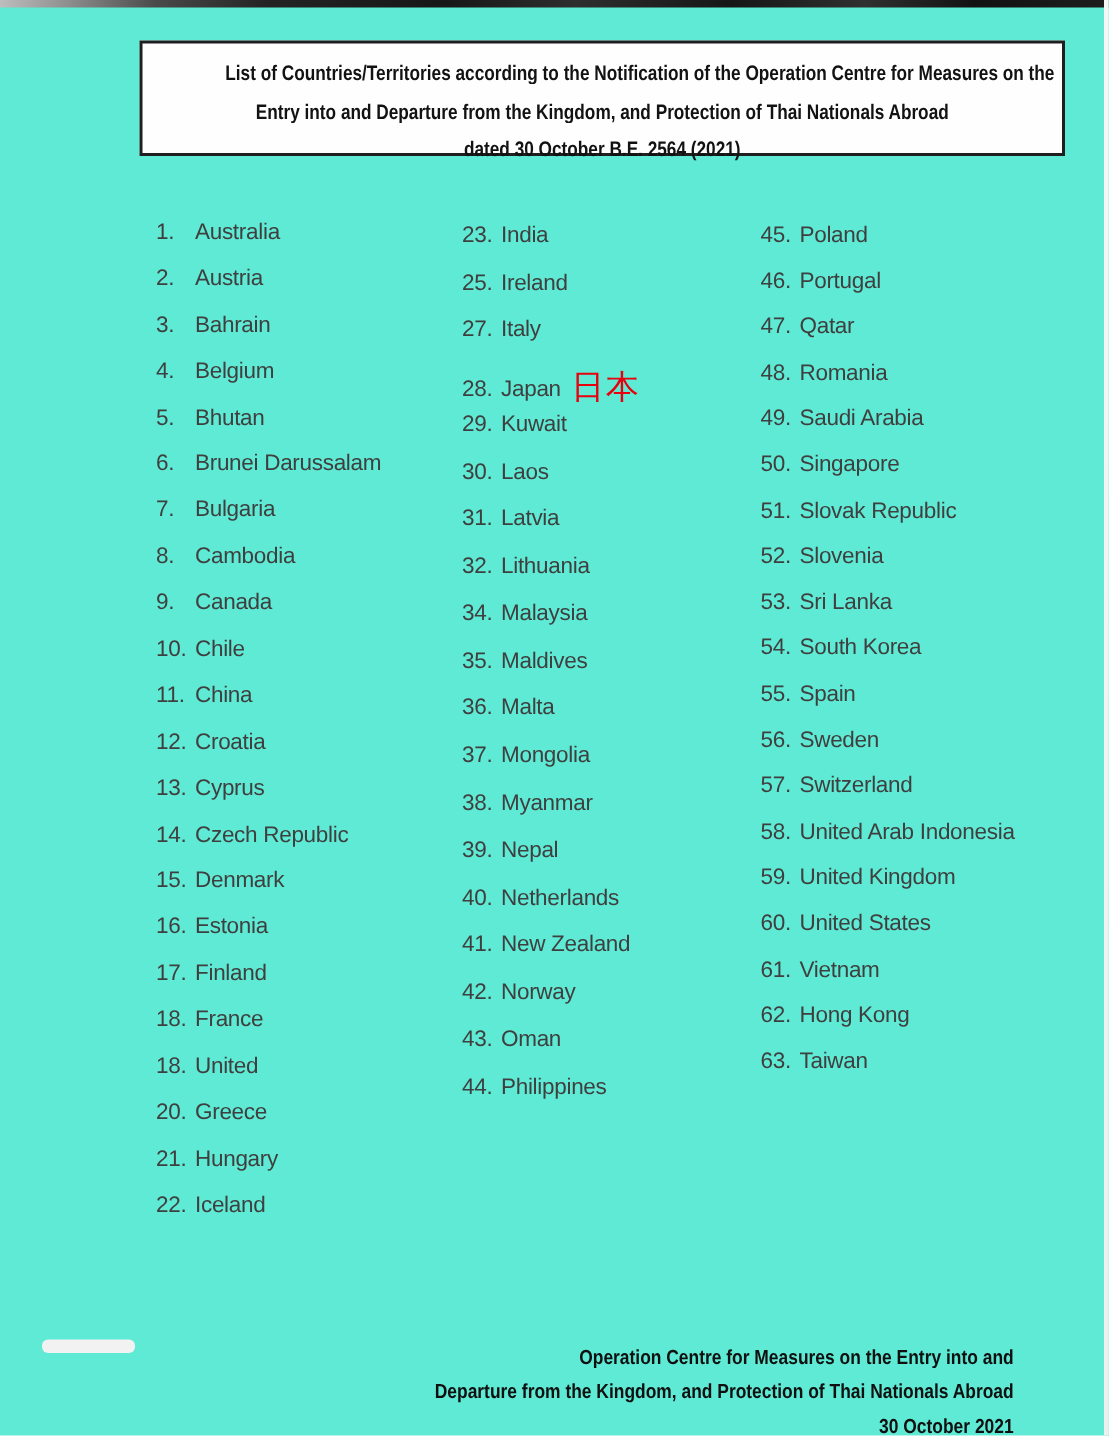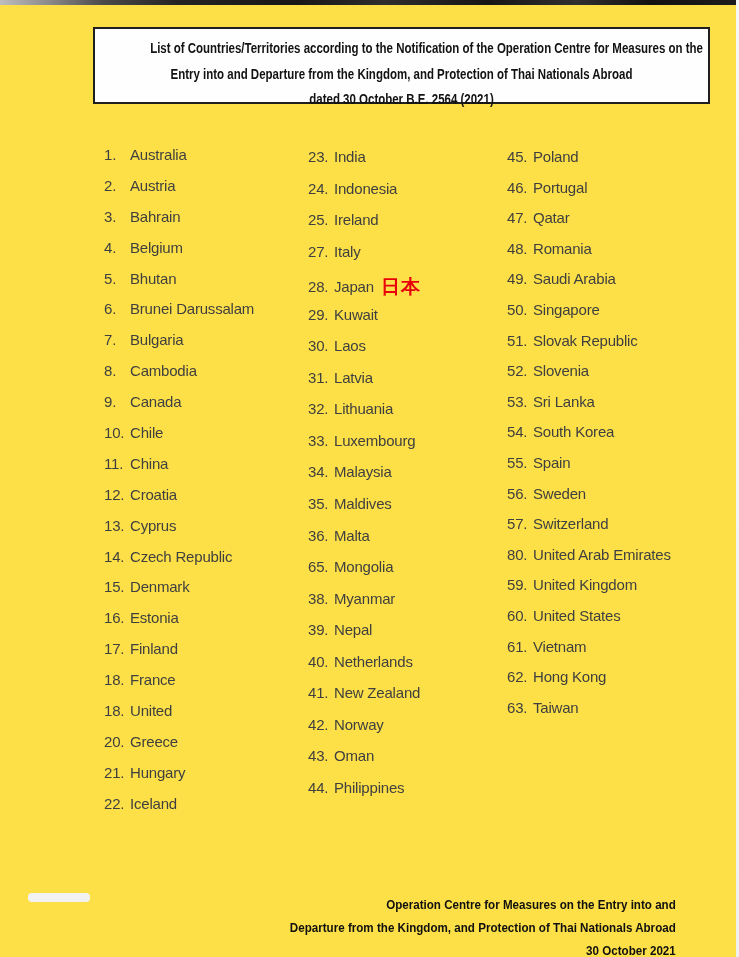--- a/index.html
+++ b/index.html
@@ -1,20 +1,20 @@
 <!DOCTYPE html>
 <html><head>
 <meta charset="utf-8">
 <style>
   html, body { margin: 0; padding: 0; background: #ffffff; }
   .page {
     position: relative;
     width: 739px;
     height: 957px;
-    background: #fde047;
+    background: #5eead4;
     font-family: "Liberation Sans", sans-serif;
     overflow: hidden;
   }
   
   .scan-bar-top {
     position: absolute;
     left: 0; top: 0;
     width: 739px; height: 5px;
     background: linear-gradient(90deg,
       #bdbdbd 0%, #8f8f8f 6%, #4a4a4a 14%, #242424 24%,
@@ -66,22 +66,22 @@
   .col-2 { left: 507px; top: 148px; }
   .col-0 .row { height: 30.9px; }
   .col-1 .row { height: 31.55px; }
   .col-2 .row { height: 30.6px; }
   .row { white-space: nowrap; }
   .num {
     display: inline-block;
     width: 26px;
   }
   .annotation {
-    font-size: 19px;
-    font-weight: bold;
+    font-size: 22px;
+    font-weight: normal;
     margin-left: 7px;
     vertical-align: -1px;
     letter-spacing: 1px;
     margin-top: 14px;
   }
   
   .footer {
     position: absolute;
     right: 63px; top: 849px;
     text-align: right;
@@ -132,33 +132,31 @@
         <div class="row"><span class="num">16.</span><span class="name">Estonia</span></div>
         <div class="row"><span class="num">17.</span><span class="name">Finland</span></div>
         <div class="row"><span class="num">18.</span><span class="name">France</span></div>
         <div class="row"><span class="num">18.</span><span class="name">United</span></div>
         <div class="row"><span class="num">20.</span><span class="name">Greece</span></div>
         <div class="row"><span class="num">21.</span><span class="name">Hungary</span></div>
         <div class="row"><span class="num">22.</span><span class="name">Iceland</span></div>
       </div>
     <div class="col col-1">
         <div class="row"><span class="num">23.</span><span class="name">India</span></div>
-        <div class="row"><span class="num">24.</span><span class="name">Indonesia</span></div>
         <div class="row"><span class="num">25.</span><span class="name">Ireland</span></div>
         <div class="row"><span class="num">27.</span><span class="name">Italy</span></div>
         <div class="row"><span class="num">28.</span><span class="name">Japan</span><span class="annotation" style="color: rgb(232, 0, 13);">日本</span></div>
         <div class="row"><span class="num">29.</span><span class="name">Kuwait</span></div>
         <div class="row"><span class="num">30.</span><span class="name">Laos</span></div>
         <div class="row"><span class="num">31.</span><span class="name">Latvia</span></div>
         <div class="row"><span class="num">32.</span><span class="name">Lithuania</span></div>
-        <div class="row"><span class="num">33.</span><span class="name">Luxembourg</span></div>
         <div class="row"><span class="num">34.</span><span class="name">Malaysia</span></div>
         <div class="row"><span class="num">35.</span><span class="name">Maldives</span></div>
         <div class="row"><span class="num">36.</span><span class="name">Malta</span></div>
-        <div class="row"><span class="num">65.</span><span class="name">Mongolia</span></div>
+        <div class="row"><span class="num">37.</span><span class="name">Mongolia</span></div>
         <div class="row"><span class="num">38.</span><span class="name">Myanmar</span></div>
         <div class="row"><span class="num">39.</span><span class="name">Nepal</span></div>
         <div class="row"><span class="num">40.</span><span class="name">Netherlands</span></div>
         <div class="row"><span class="num">41.</span><span class="name">New Zealand</span></div>
         <div class="row"><span class="num">42.</span><span class="name">Norway</span></div>
         <div class="row"><span class="num">43.</span><span class="name">Oman</span></div>
         <div class="row"><span class="num">44.</span><span class="name">Philippines</span></div>
       </div>
     <div class="col col-2">
         <div class="row"><span class="num">45.</span><span class="name">Poland</span></div>
@@ -167,21 +165,21 @@
         <div class="row"><span class="num">48.</span><span class="name">Romania</span></div>
         <div class="row"><span class="num">49.</span><span class="name">Saudi Arabia</span></div>
         <div class="row"><span class="num">50.</span><span class="name">Singapore</span></div>
         <div class="row"><span class="num">51.</span><span class="name">Slovak Republic</span></div>
         <div class="row"><span class="num">52.</span><span class="name">Slovenia</span></div>
         <div class="row"><span class="num">53.</span><span class="name">Sri Lanka</span></div>
         <div class="row"><span class="num">54.</span><span class="name">South Korea</span></div>
         <div class="row"><span class="num">55.</span><span class="name">Spain</span></div>
         <div class="row"><span class="num">56.</span><span class="name">Sweden</span></div>
         <div class="row"><span class="num">57.</span><span class="name">Switzerland</span></div>
-        <div class="row"><span class="num">80.</span><span class="name">United Arab Emirates</span></div>
+        <div class="row"><span class="num">58.</span><span class="name">United Arab Indonesia</span></div>
         <div class="row"><span class="num">59.</span><span class="name">United Kingdom</span></div>
         <div class="row"><span class="num">60.</span><span class="name">United States</span></div>
         <div class="row"><span class="num">61.</span><span class="name">Vietnam</span></div>
         <div class="row"><span class="num">62.</span><span class="name">Hong Kong</span></div>
         <div class="row"><span class="num">63.</span><span class="name">Taiwan</span></div>
       </div>
   </div>
 
   <div class="footer">
     <div class="footer-line">Operation Centre for Measures on the Entry into and</div>

